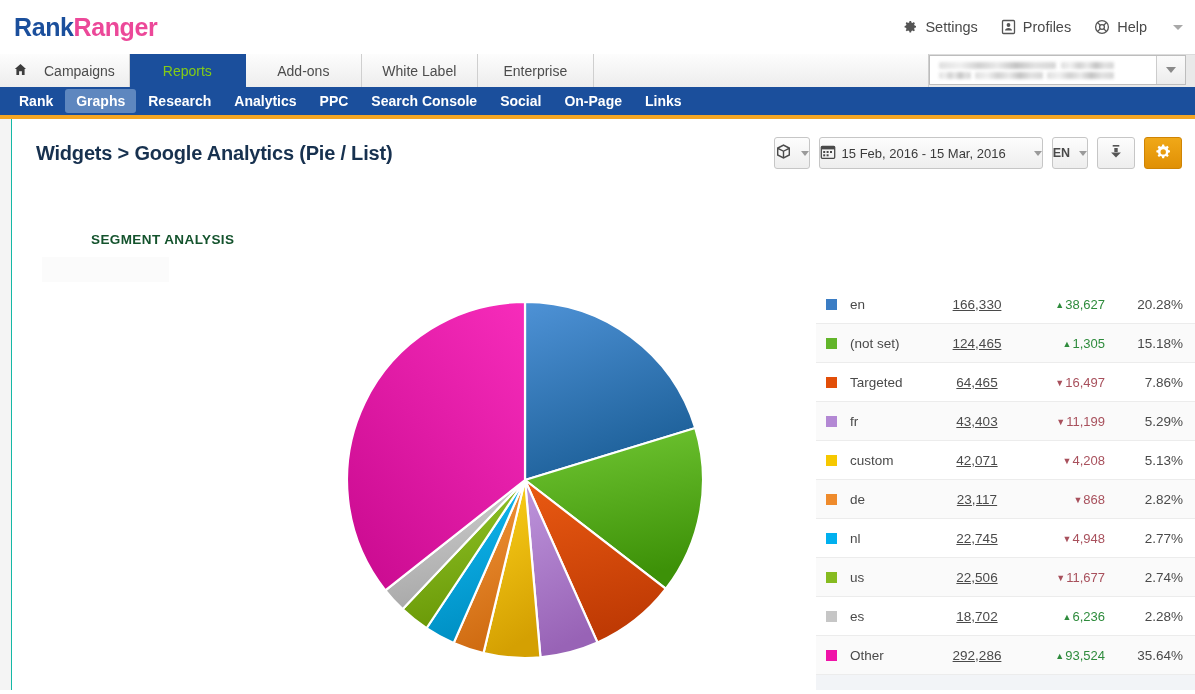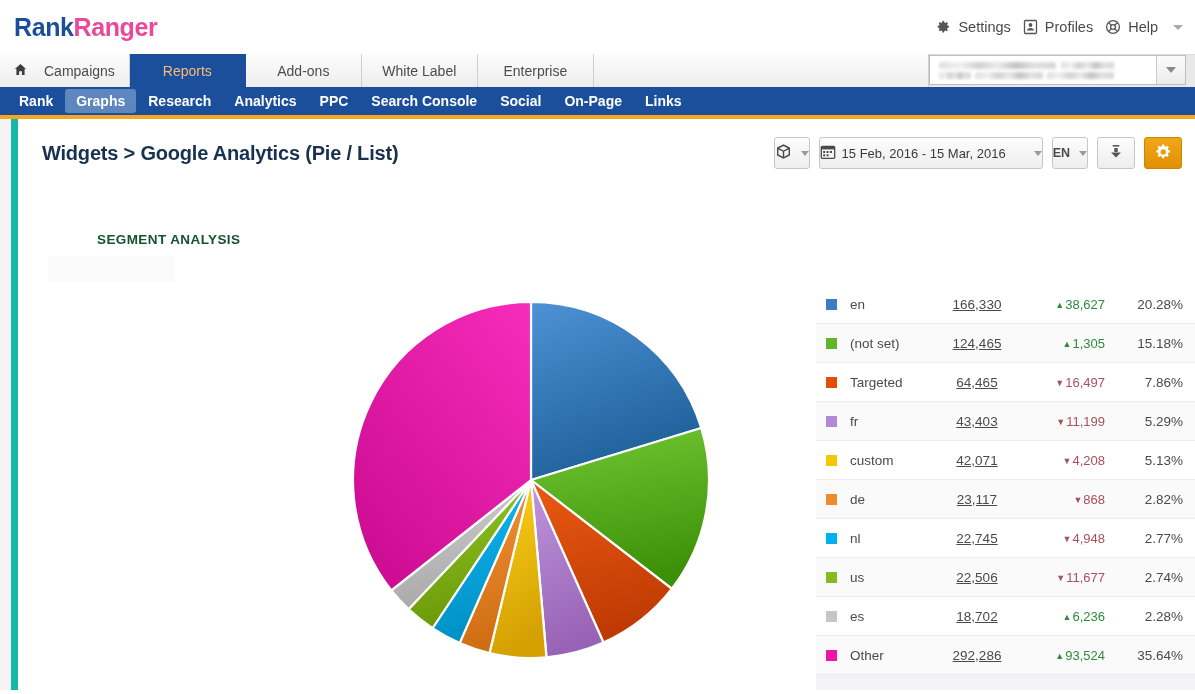--- a/index.html
+++ b/index.html
@@ -18,21 +18,21 @@
   }
   .logo {
     margin-left: 14px;
     font-size: 25px; font-weight: bold; letter-spacing: -0.4px;
   }
   .logo .rank { color: #1b4f9c; }
   .logo .ranger { color: #ec4899; }
 
   .header-right {
     margin-left: auto; display: flex; align-items: center;
-    padding-right: 10px; gap: 12px;
+    padding-right: 10px; gap: 23px;
   }
   .hr-item {
     display: flex; align-items: center; gap: 7px;
     font-size: 14.5px; color: #4a4a4a; cursor: pointer;
   }
   .hr-item svg { display: block; }
   .hr-caret {
     width: 0; height: 0;
     border-left: 5px solid transparent;
     border-right: 5px solid transparent;
@@ -52,21 +52,21 @@
     height: 33px; min-width: 116px;
     display: flex; align-items: center; justify-content: center;
     gap: 17px;
     font-size: 14px; color: #4c4c4c;
     background: linear-gradient(to bottom,#fdfdfd 0%,#ededed 100%);
     border-right: 1px solid #cfcfcf;
     cursor: pointer; padding: 0 14px;
     white-space: nowrap;
   }
   .tab.active {
-    background: #1b4f9c; color: #fdba74; border-right: 1px solid #1b4f9c;
+    background: #1b4f9c; color: #84cc16; border-right: 1px solid #1b4f9c;
   }
   .tab-spacer {
     flex: 1; height: 33px;
     background: linear-gradient(to bottom,#fdfdfd 0%,#ededed 100%);
     border-right: 1px solid #cfcfcf;
   }
   .campaign-select {
     height: 30px; width: 257px; margin-right: 9px; margin-bottom: 2px;
     display: flex; align-items: stretch;
     border: 1px solid #bdbdbd; background: #ffffff;
@@ -107,21 +107,21 @@
 
   
   .page {
     position: relative;
     height: calc(694px - 54px - 33px - 36px);
     background: #f4f4f4;
   }
   .panel {
     position: absolute; left: 11px; right: 0; top: 0; bottom: 0;
     background: #ffffff;
-    border-left: 7px solid #14b8a6;
+    border-left: 1px solid #14b8a6;
     overflow: hidden;
   }
 
   .page-head {
     display: flex; align-items: center;
     padding: 18px 13px 0 24px;
   }
   .page-title {
     font-size: 20px; font-weight: bold; color: #17314f;
     letter-spacing: -0.2px;

